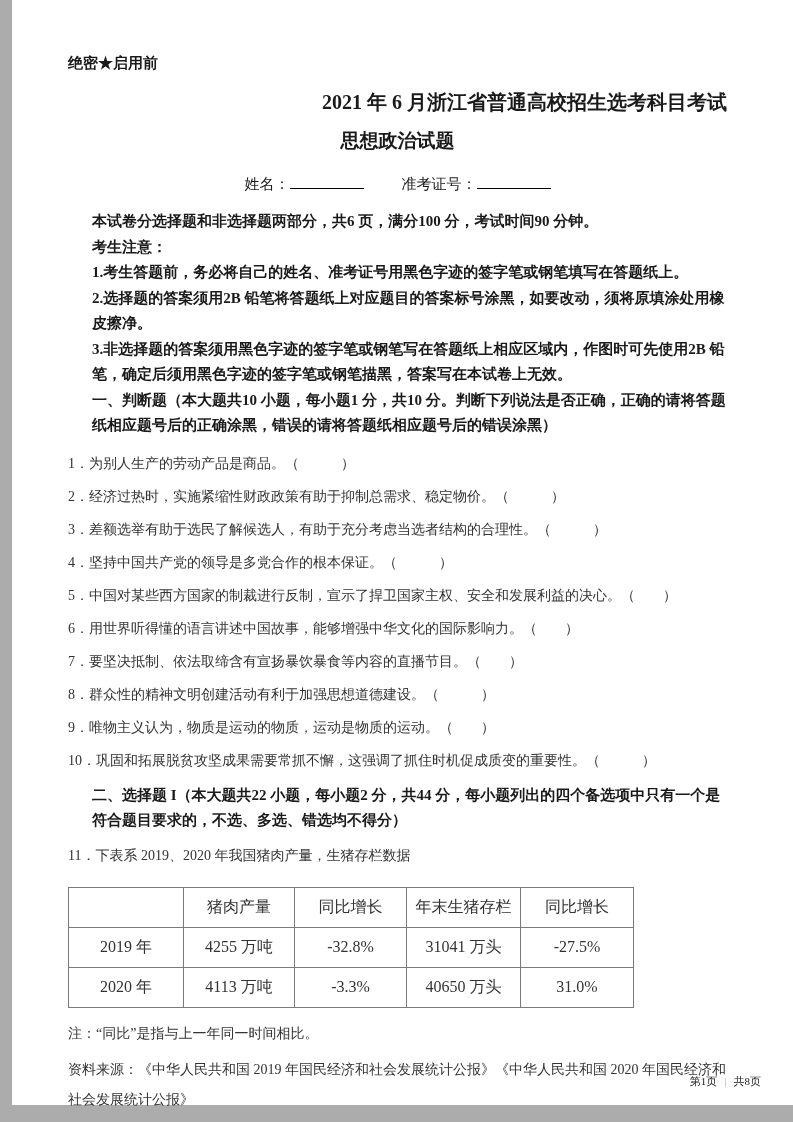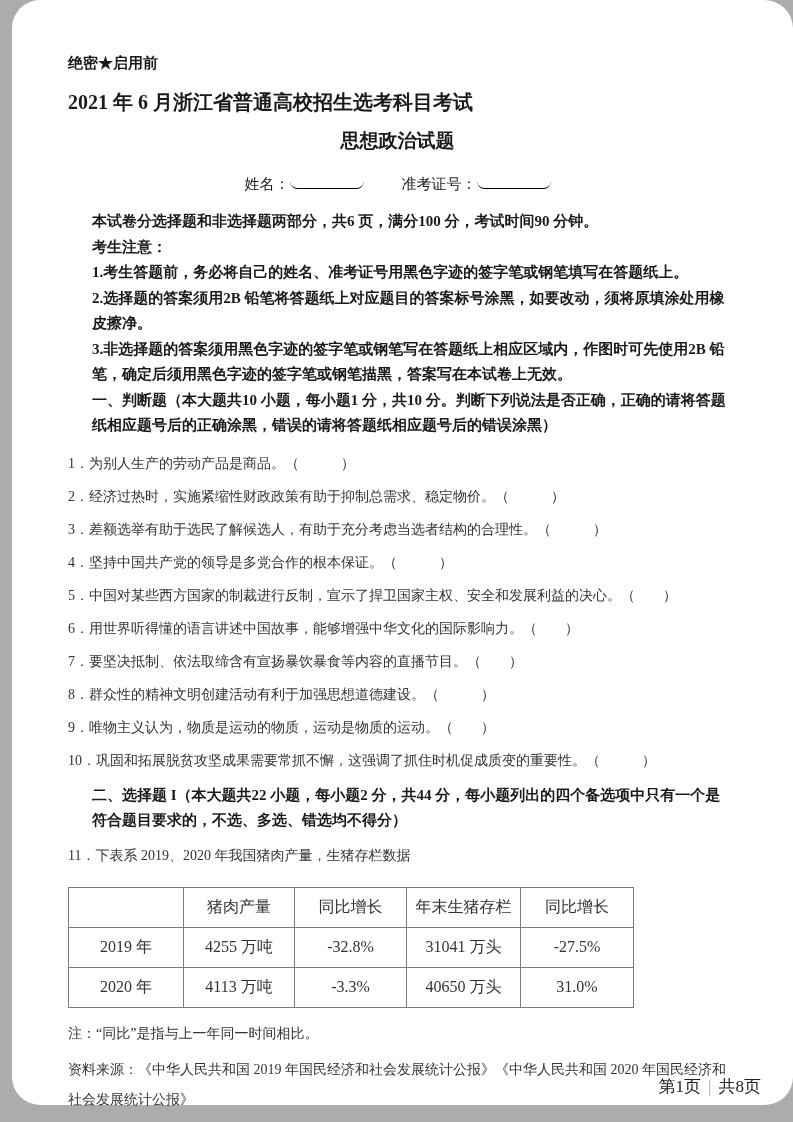--- a/index.html
+++ b/index.html
@@ -1,32 +1,32 @@
 <!DOCTYPE html>
 <html><head>
 <meta charset="utf-8">
 <style>
-  * { margin: 0; padding: 0; box-sizing: border-box; border-radius: 28px; }
+  * { margin: 0; padding: 0; box-sizing: border-box; }
   html, body { width: 793px; height: 1122px; }
   body {
     position: relative;
     background: #acacac;
     font-family: "Liberation Serif", "DejaVu Serif", serif;
     color: #1a1a1a;
     overflow: hidden;
   }
   .page {
     position: absolute;
     left: 12px; top: 0;
     width: 781px; height: 1105px;
     background: #ffffff;
     padding: 54px 66px 0 56px;
   }
   .classification { font-size: 15px; font-weight: bold; }
-  .title { margin-top: 16px; text-align: left; font-size: 20px; font-weight: bold; }
+  .title { margin-top: 16px; text-align: right; font-size: 20px; font-weight: bold; }
   .subtitle { margin-top: 12px; text-align: center; font-size: 19px; font-weight: bold; }
   .name-line { margin-top: 20px; text-align: center; font-size: 15px; font-weight: normal; }
   .blank {
     display: inline-block;
     width: 74px; height: 15px;
     border-bottom: 1.5px solid #000;
     vertical-align: baseline;
   }
   .name-line .gap { display: inline-block; width: 38px; }
   .bold-par { font-size: 15px; font-weight: bold; line-height: 25.5px; margin-left: 24px; }
@@ -46,22 +46,22 @@
     font-weight: normal;
     text-align: center;
     color: #333;
     height: 40px;
     padding: 2px 4px;
   }
   .note { margin-top: 17px; font-size: 14px; color: #333; }
   .source { margin-top: 12px; font-size: 14px; color: #333; line-height: 30px; }
   .footer {
     position: absolute;
-    right: 32px; bottom: 7px;
-    font-size: 17px; color: #222; font-family: Liberation Serif, serif;
+    right: 32px; bottom: 16px;
+    font-size: 11px; color: #222; font-family: Liberation Serif, serif;
   }
   .footer .sep { color: #a9a9a9; margin: 0 7px; }
 </style>
 </head>
 <body>
 
 <div class="page">
 
   <div class="classification">绝密★启用前</div>
 

